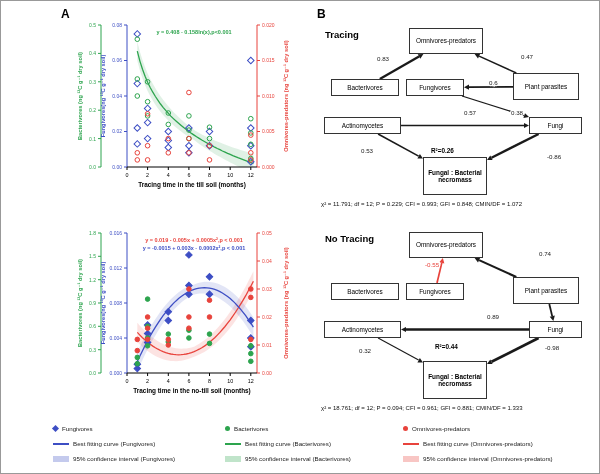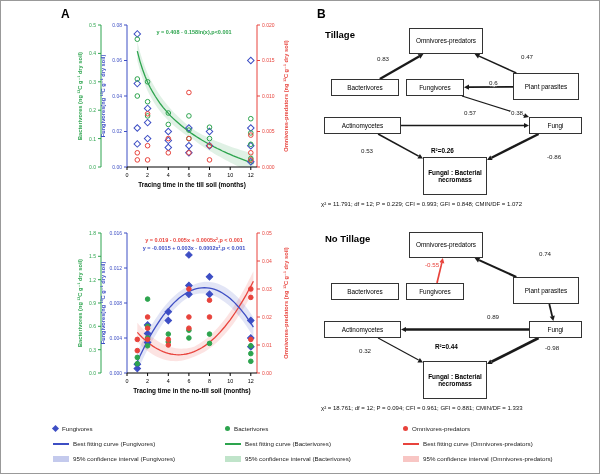--- a/index.html
+++ b/index.html
@@ -335,21 +335,21 @@
           <line x1="143.0" y1="77.0" x2="205.2" y2="96.6" stroke="#1a1a1a" stroke-width="1.3"></line>
           <polygon points="210.0,98.1 204.4,99.1 206.0,94.2" fill="#1a1a1a"></polygon>
           <text x="192" y="96" font-size="6.2" fill="#1a1a1a" class="halo">0.38</text>
           <line x1="59.1" y1="115.0" x2="99.6" y2="137.1" stroke="#1a1a1a" stroke-width="1.6"></line>
           <polygon points="104.0,139.5 98.4,139.4 100.9,134.9" fill="#1a1a1a"></polygon>
           <text x="42" y="134" font-size="6.2" fill="#1a1a1a" class="halo">0.53</text>
           <line x1="219.6" y1="115.0" x2="172.5" y2="138.7" stroke="#1a1a1a" stroke-width="2.4"></line>
           <polygon points="168.0,140.9 171.3,136.4 173.6,141.0" fill="#1a1a1a"></polygon>
           <text x="228" y="140" font-size="6.2" fill="#1a1a1a" class="halo">-0.86</text>
         </svg>
-      <div class="sem-title">Tillage</div>
+      <div class="sem-title">Tracing</div>
       <div class="r2" style="left:112px;top:128px">R²=0.26</div>
     <div class="sem-box" style="left: 90px; top: 9px; width: 74px; height: 26px;">Omnivores-predators</div>
         <div class="sem-box" style="left: 12px; top: 60px; width: 68px; height: 17px;">Bacterivores</div>
         <div class="sem-box" style="left: 87px; top: 60px; width: 58px; height: 17px;">Fungivores</div>
         <div class="sem-box" style="left: 194px; top: 54px; width: 66px; height: 27px;">Plant parasites</div>
         <div class="sem-box" style="left: 5px; top: 98px; width: 77px; height: 17px;">Actinomycetes</div>
         <div class="sem-box" style="left: 210px; top: 98px; width: 53px; height: 17px;">Fungi</div>
         <div class="sem-box sem-box-strong" style="left: 104px; top: 138px; width: 64px; height: 38px;">Fungal : Bacterial necromass</div>
       </div>
     <div class="sem-fit">χ² = 11.791; df = 12; P = 0.229; CFI = 0.993; GFI = 0.848; CMIN/DF = 1.072</div>
@@ -370,21 +370,21 @@
           <line x1="210.0" y1="106.5" x2="87.0" y2="106.5" stroke="#1a1a1a" stroke-width="2.4"></line>
           <polygon points="82.0,106.5 87.0,103.9 87.0,109.1" fill="#1a1a1a"></polygon>
           <text x="168" y="96" font-size="6.2" fill="#1a1a1a" class="halo">0.89</text>
           <line x1="59.1" y1="115.0" x2="99.6" y2="137.1" stroke="#1a1a1a" stroke-width="1.1"></line>
           <polygon points="104.0,139.5 98.4,139.4 100.9,134.9" fill="#1a1a1a"></polygon>
           <text x="40" y="130" font-size="6.2" fill="#1a1a1a" class="halo">0.32</text>
           <line x1="219.6" y1="115.0" x2="172.5" y2="138.7" stroke="#1a1a1a" stroke-width="2.7"></line>
           <polygon points="168.0,140.9 171.3,136.4 173.6,141.0" fill="#1a1a1a"></polygon>
           <text x="226" y="127" font-size="6.2" fill="#1a1a1a" class="halo">-0.98</text>
         </svg>
-      <div class="sem-title">No Tillage</div>
+      <div class="sem-title">No Tracing</div>
       <div class="r2" style="left:116px;top:120px">R²=0.44</div>
     <div class="sem-box" style="left: 90px; top: 9px; width: 74px; height: 26px;">Omnivores-predators</div>
         <div class="sem-box" style="left: 12px; top: 60px; width: 68px; height: 17px;">Bacterivores</div>
         <div class="sem-box" style="left: 87px; top: 60px; width: 58px; height: 17px;">Fungivores</div>
         <div class="sem-box" style="left: 194px; top: 54px; width: 66px; height: 27px;">Plant parasites</div>
         <div class="sem-box" style="left: 5px; top: 98px; width: 77px; height: 17px;">Actinomycetes</div>
         <div class="sem-box" style="left: 210px; top: 98px; width: 53px; height: 17px;">Fungi</div>
         <div class="sem-box sem-box-strong" style="left: 104px; top: 138px; width: 64px; height: 38px;">Fungal : Bacterial necromass</div>
       </div>
     <div class="sem-fit">χ² = 18.761; df = 12; P = 0.094; CFI = 0.961; GFI = 0.881; CMIN/DF = 1.333</div>

